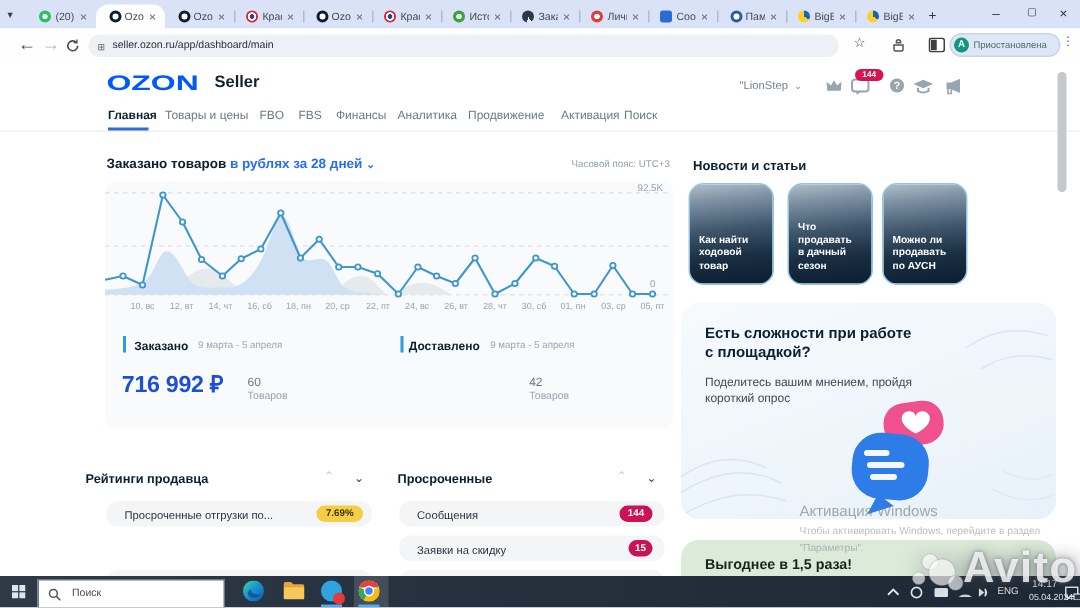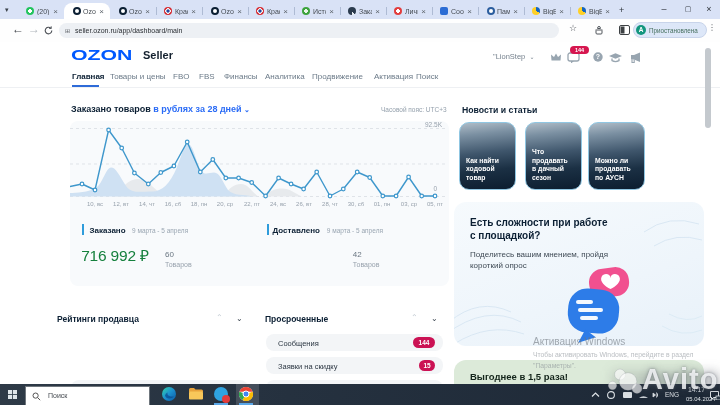--- a/index.html
+++ b/index.html
@@ -20,21 +20,21 @@
 #profchip{position:absolute;left:633px;top:3px;width:72px;height:14px;background:#dde7f8;border:1px solid #c8d4ea;border-radius:8px}
 
 #page{left:0;top:42px;width:720px;height:342px;background:#fff}
 .nav{position:absolute;top:30px;font-size:8px;color:#6b7a88;white-space:nowrap}
 .nav.on{color:#0b1f33;font-weight:bold}
 
 #card{left:70px;top:79px;width:379px;height:165px;background:#f8fafc;border-radius:8px}
 .statbar{position:absolute;top:103px;width:2px;height:11px;background:#2f9cdb}
 .stlabel{position:absolute;top:104.5px;font-size:8px;font-weight:bold;color:#0b1f33}
 .stdates{position:absolute;top:106px;font-size:6.5px;color:#9aa6b2}
-.stval{position:absolute;top:123px;font-size:15.5px;font-weight:normal;color:#15803d;letter-spacing:-0.2px}
+.stval{position:absolute;top:123px;font-size:15.5px;font-weight:bold;color:#1d4ed8;letter-spacing:-0.2px}
 .stcnt{position:absolute;top:129px;font-size:8px;color:#6a7682}
 .stcnt2{position:absolute;top:140px;font-size:7px;color:#98a2ad}
 
 .sechead{position:absolute;font-size:8.5px;font-weight:bold;color:#0b1f33}
 .chev{position:absolute;font-size:8px;color:#3c4752}
 .chevlight{position:absolute;font-size:8px;color:#c2cad2}
 .row{position:absolute;height:17px;background:#f3f5f7;border-radius:8px}
 .rowtxt{position:absolute;left:12px;top:5px;font-size:7.5px;color:#2b3642}
 .badge{position:absolute;top:3px;height:11px;border-radius:6px;font-size:6.5px;font-weight:bold;line-height:11.5px;text-align:center}
 .ybadge{background:#f5ce45;color:#3a3206}
@@ -278,20 +278,24 @@
     <span class="statbar" style="left:196.6px"></span>
     <span class="stlabel" style="left:202.5px">Доставлено</span>
     <span class="stdates" style="left:256.8px">9 марта - 5 апреля</span>
     <span class="stcnt" style="left:282.8px">42</span>
     <span class="stcnt2" style="left:282.8px">Товаров</span>
   </div>
 
   <span class="sechead" style="left:57px;top:272px">Рейтинги продавца</span>
   <span class="chevlight" style="left:216px;top:271px">⌃</span>
   <span class="chev" style="left:236px;top:272px">⌄</span>
+  <div class="row" style="left:71px;top:292px;width:177px">
+    <span class="rowtxt">Просроченные отгрузки по...</span>
+    <span class="badge ybadge" style="left:140px;width:31px">7.69%</span>
+  </div>
   <div class="row" style="left:71px;top:338px;width:177px"></div>
 
   <span class="sechead" style="left:265px;top:272px">Просроченные</span>
   <span class="chevlight" style="left:411px;top:271px">⌃</span>
   <span class="chev" style="left:431px;top:272px">⌄</span>
   <div class="row" style="left:266px;top:292px;width:177px">
     <span class="rowtxt">Сообщения</span>
     <span class="badge rbadge" style="left:147px;width:22px">144</span>
   </div>
   <div class="row" style="left:266px;top:315px;width:177px">

